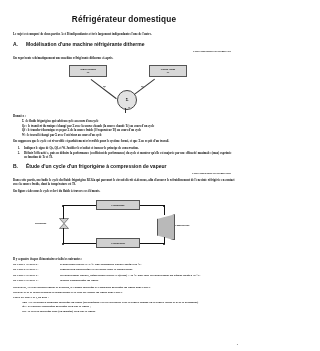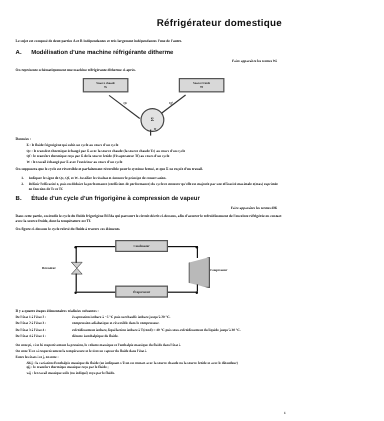--- a/index.html
+++ b/index.html
@@ -5,21 +5,21 @@
   html,body{margin:0;padding:0;}
   body{
     width:248px;height:351px;background:#ffffff;
     font-family:"Liberation Serif", serif;
     color:#111111;overflow:hidden;position:relative;
   }
   .page{position:relative;width:248px;height:351px;padding:0;box-sizing:border-box;}
   .inner{padding:9px 13px 0 13px;}
   h1.doc-title{
     font-family:"Liberation Sans", sans-serif;
-    font-size:8.2px;font-weight:bold;text-align:right;
+    font-size:8.2px;font-weight:bold;text-align:center;
     margin:6px 0 8px 0;letter-spacing:0.2px;
   }
   .lead{font-size:3.05px;line-height:1.45;margin:0 0 5px 0;text-align:left;font-weight:bold;}
   .sec-head{
     font-family:"Liberation Sans", sans-serif;
     font-size:5px;font-weight:bold;margin:3px 0 2px 0;
     display:flex;gap:5px;align-items:baseline;
   }
   .sec-letter{width:8px;flex:0 0 8px;}
   .right-note{

